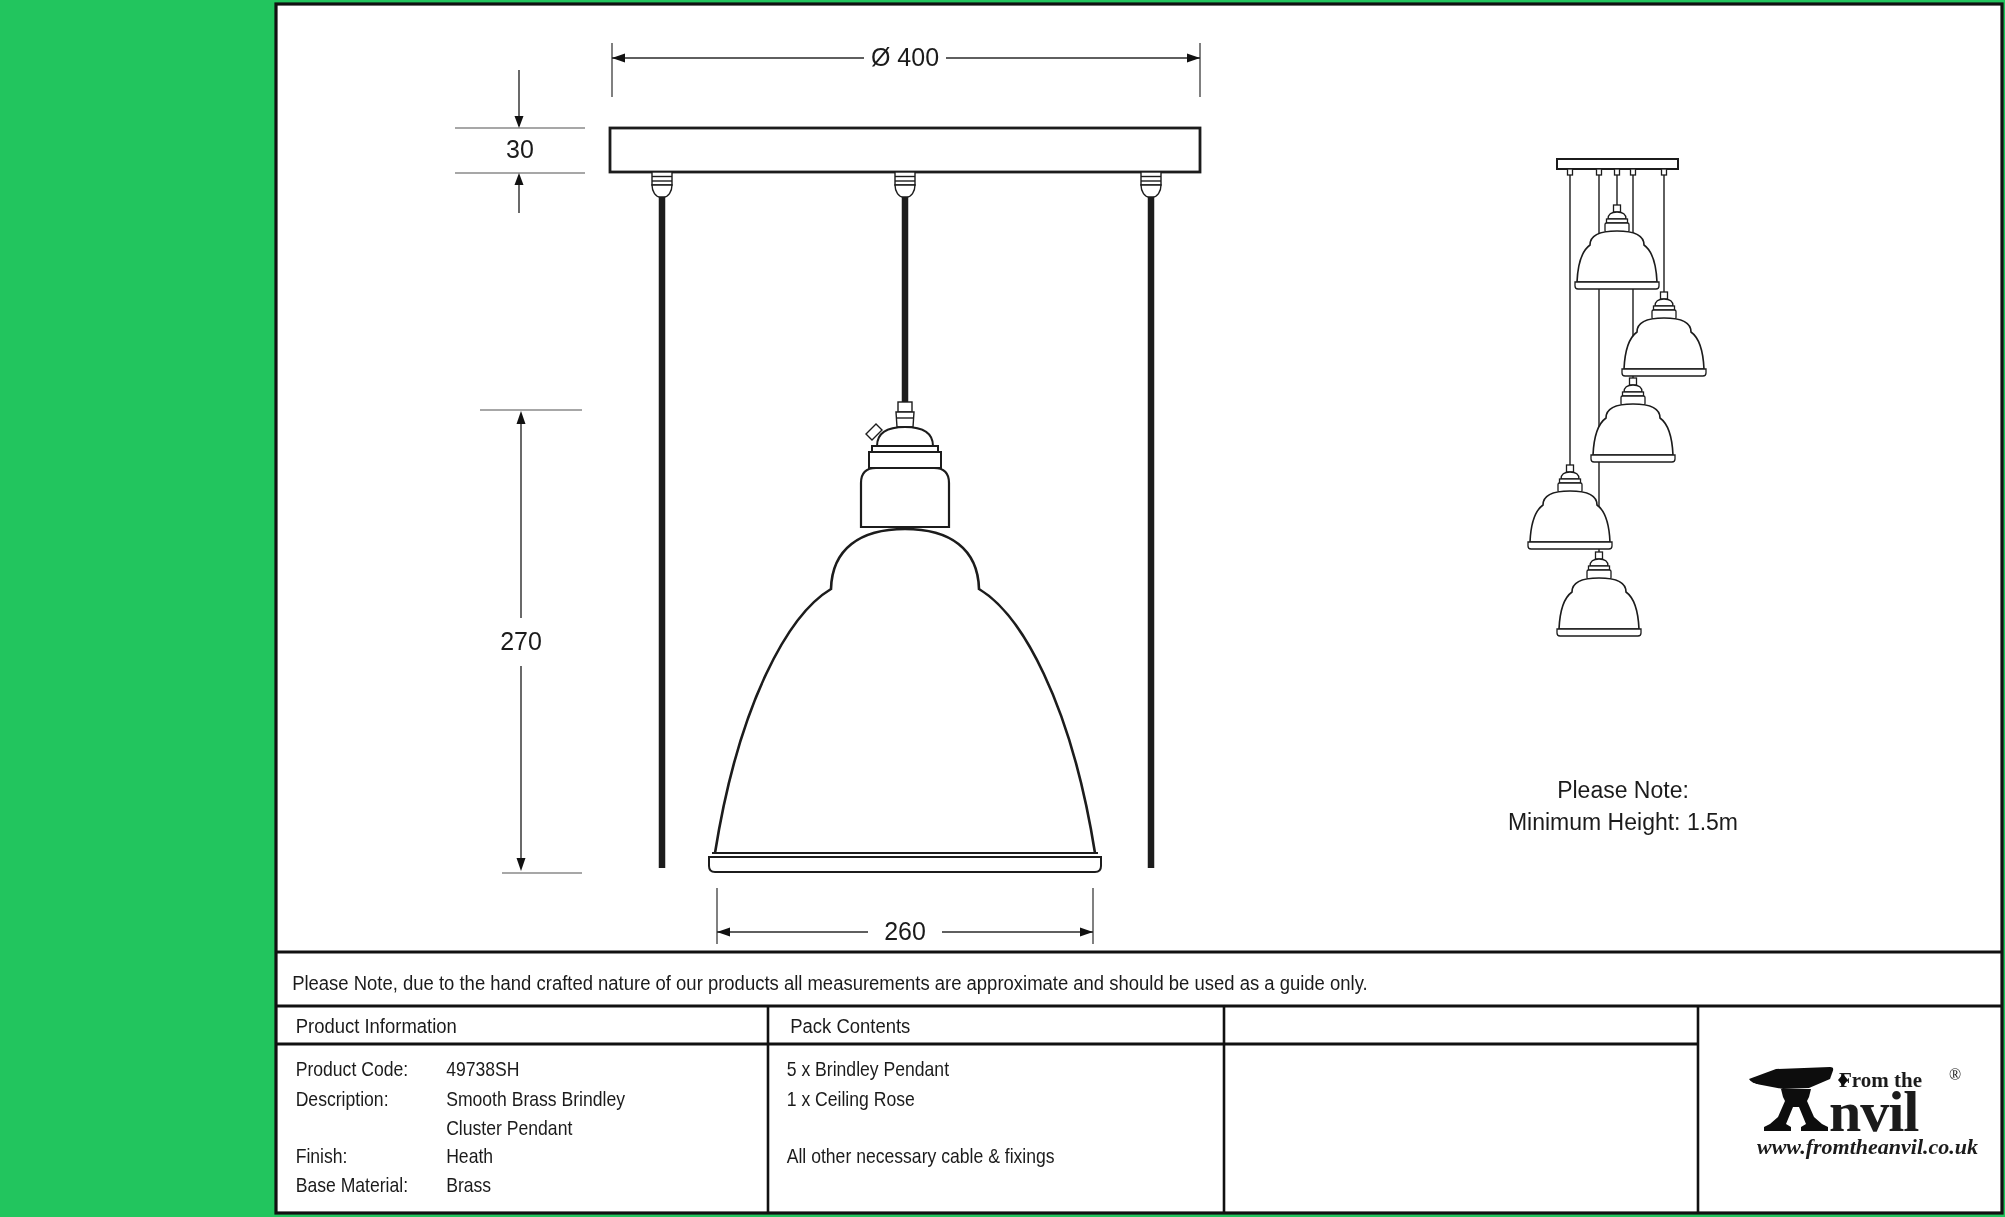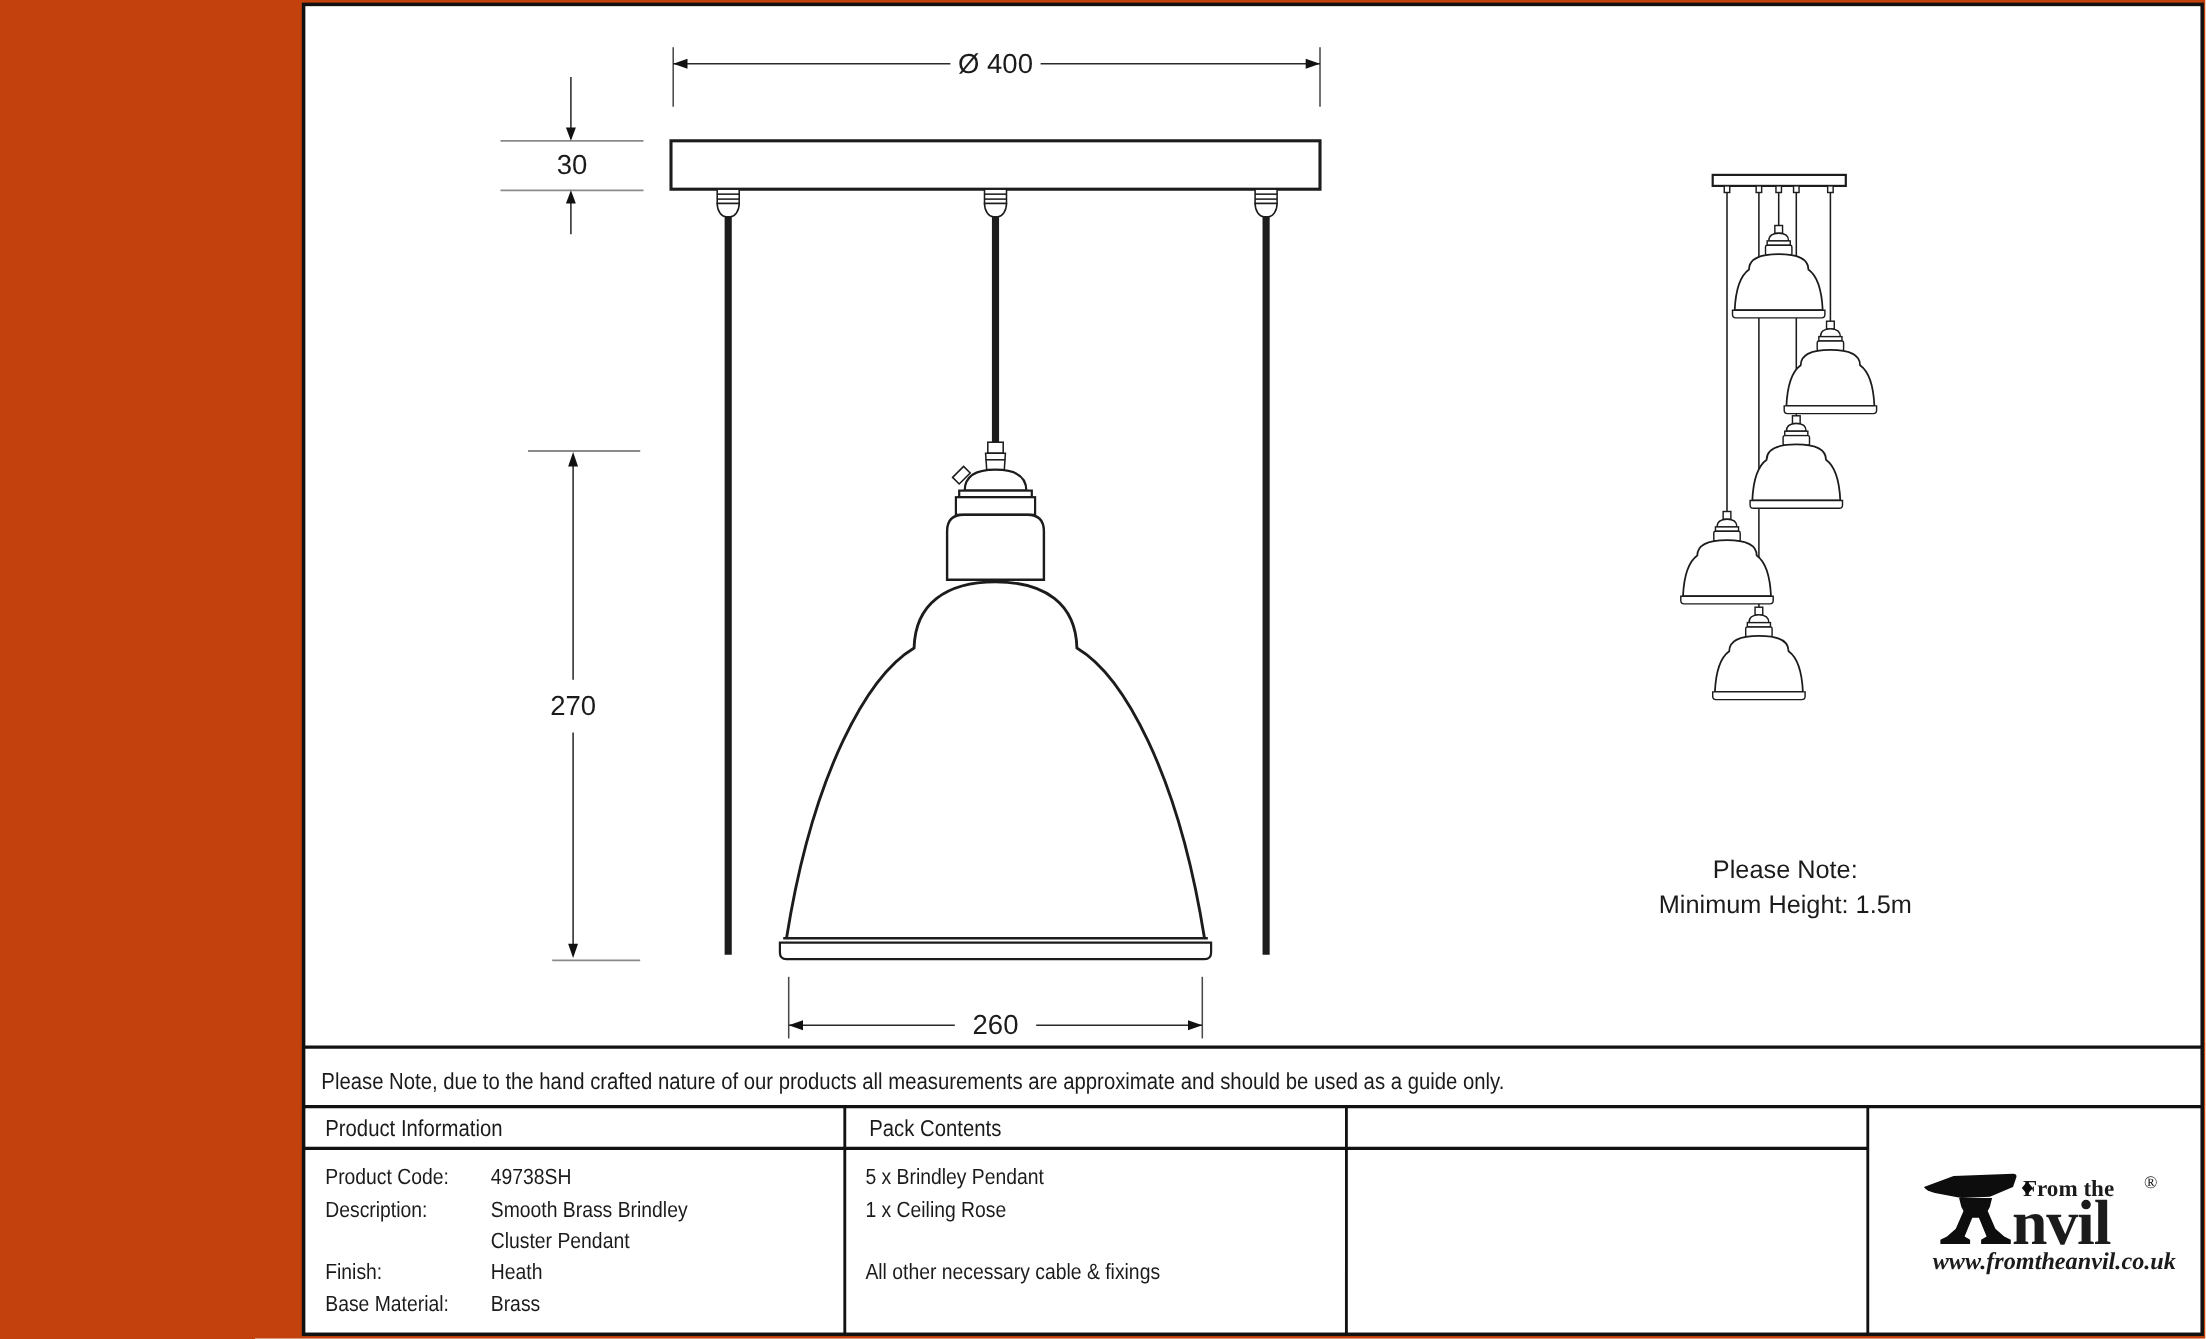--- a/index.html
+++ b/index.html
@@ -1,16 +1,16 @@
 <!DOCTYPE html>
 <html><head>
 <meta charset="utf-8">
 <style>
   html,body{margin:0;padding:0;background:#ffffff;}
-  .sheet{position:relative;width:2005px;height:1217px;background:#c2410c;overflow:hidden;}
+  .sheet{position:relative;width:2005px;height:1217px;background:#22c55e;overflow:hidden;}
   svg{position:absolute;left:0;top:0;}
   text{fill:#1b1b1b;font-family:"Liberation Sans",sans-serif;}
   .dim-text{font-size:25px;}
   .note-text{font-size:23px;}
   .tbl-text{font-size:20px;}
   .serif{font-family:"Liberation Serif",serif;}
   .outline{stroke:#1c1c1c;fill:none;}
   .whitefill{stroke:#1c1c1c;fill:#ffffff;}
   .dimline{stroke:#2a2a2a;stroke-width:1.4;fill:none;}
   .extline{stroke:#4a4a4a;stroke-width:1.4;fill:none;}

